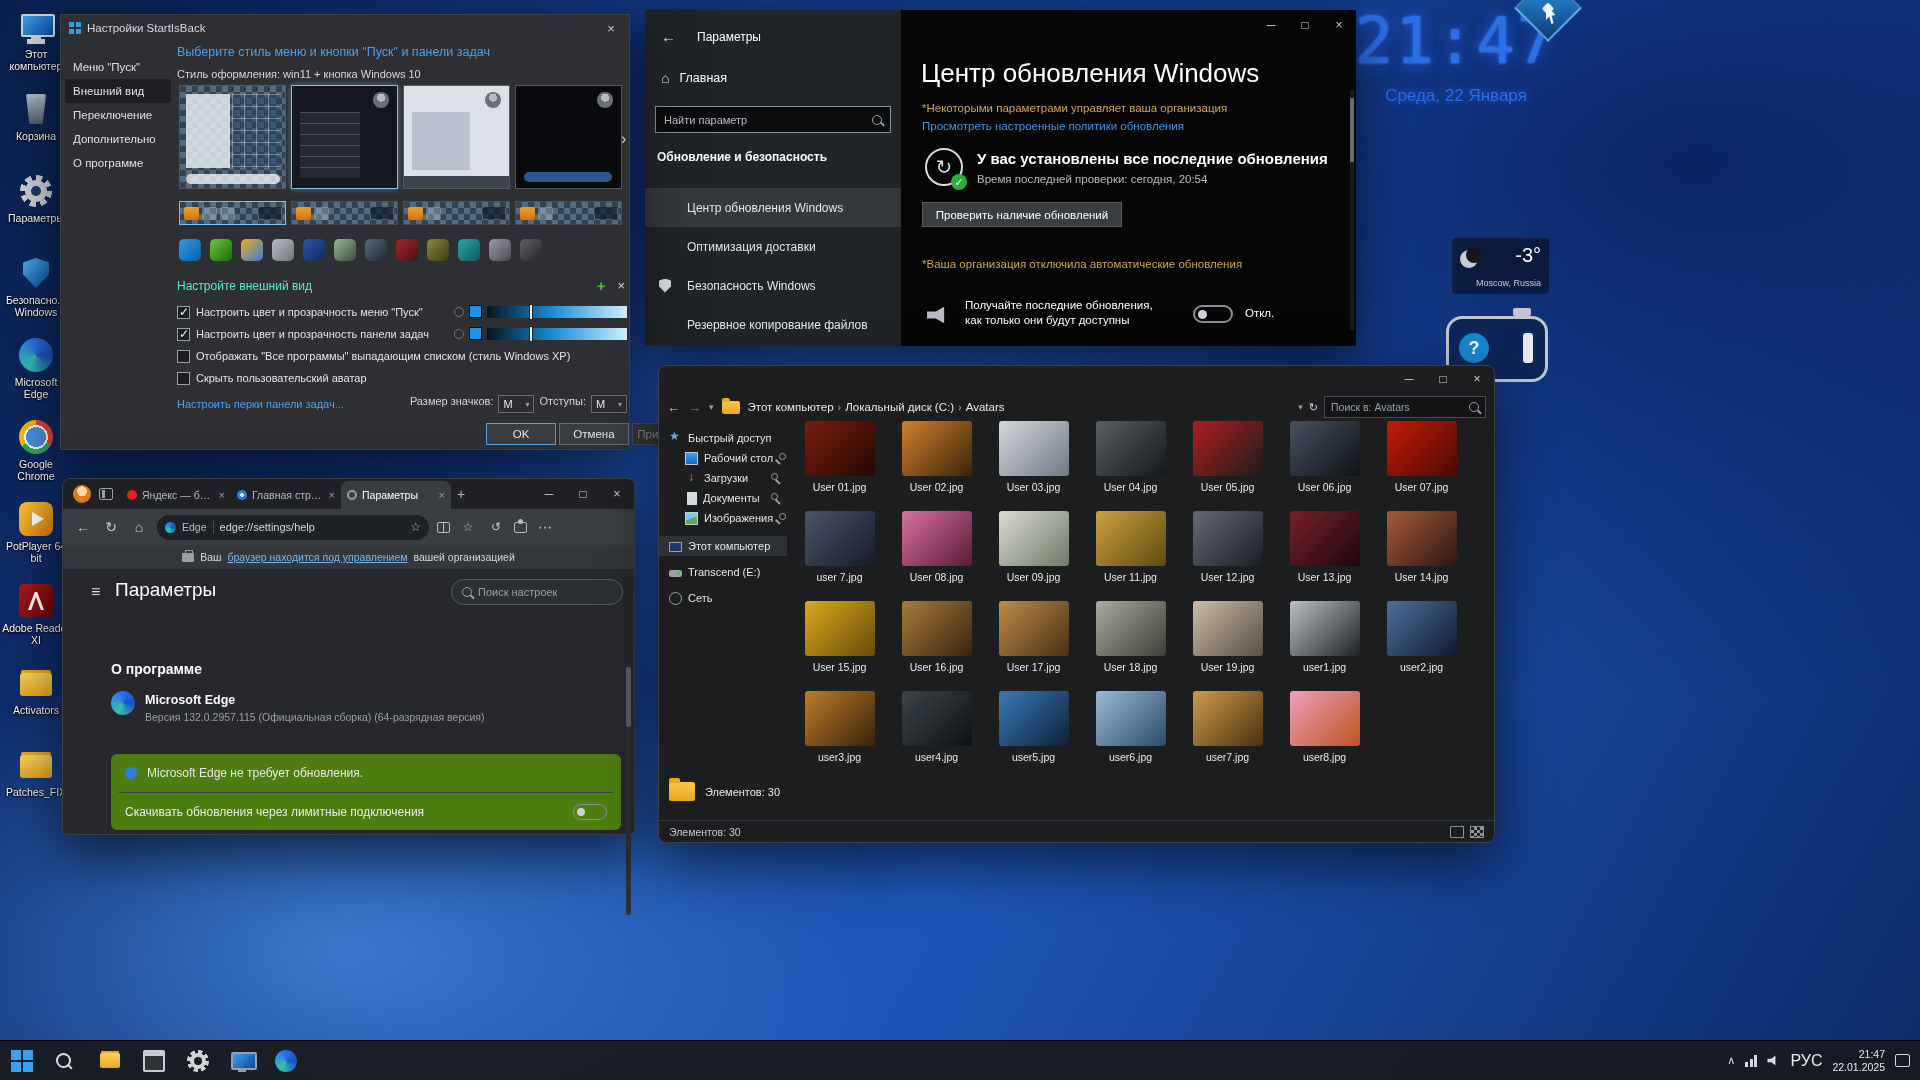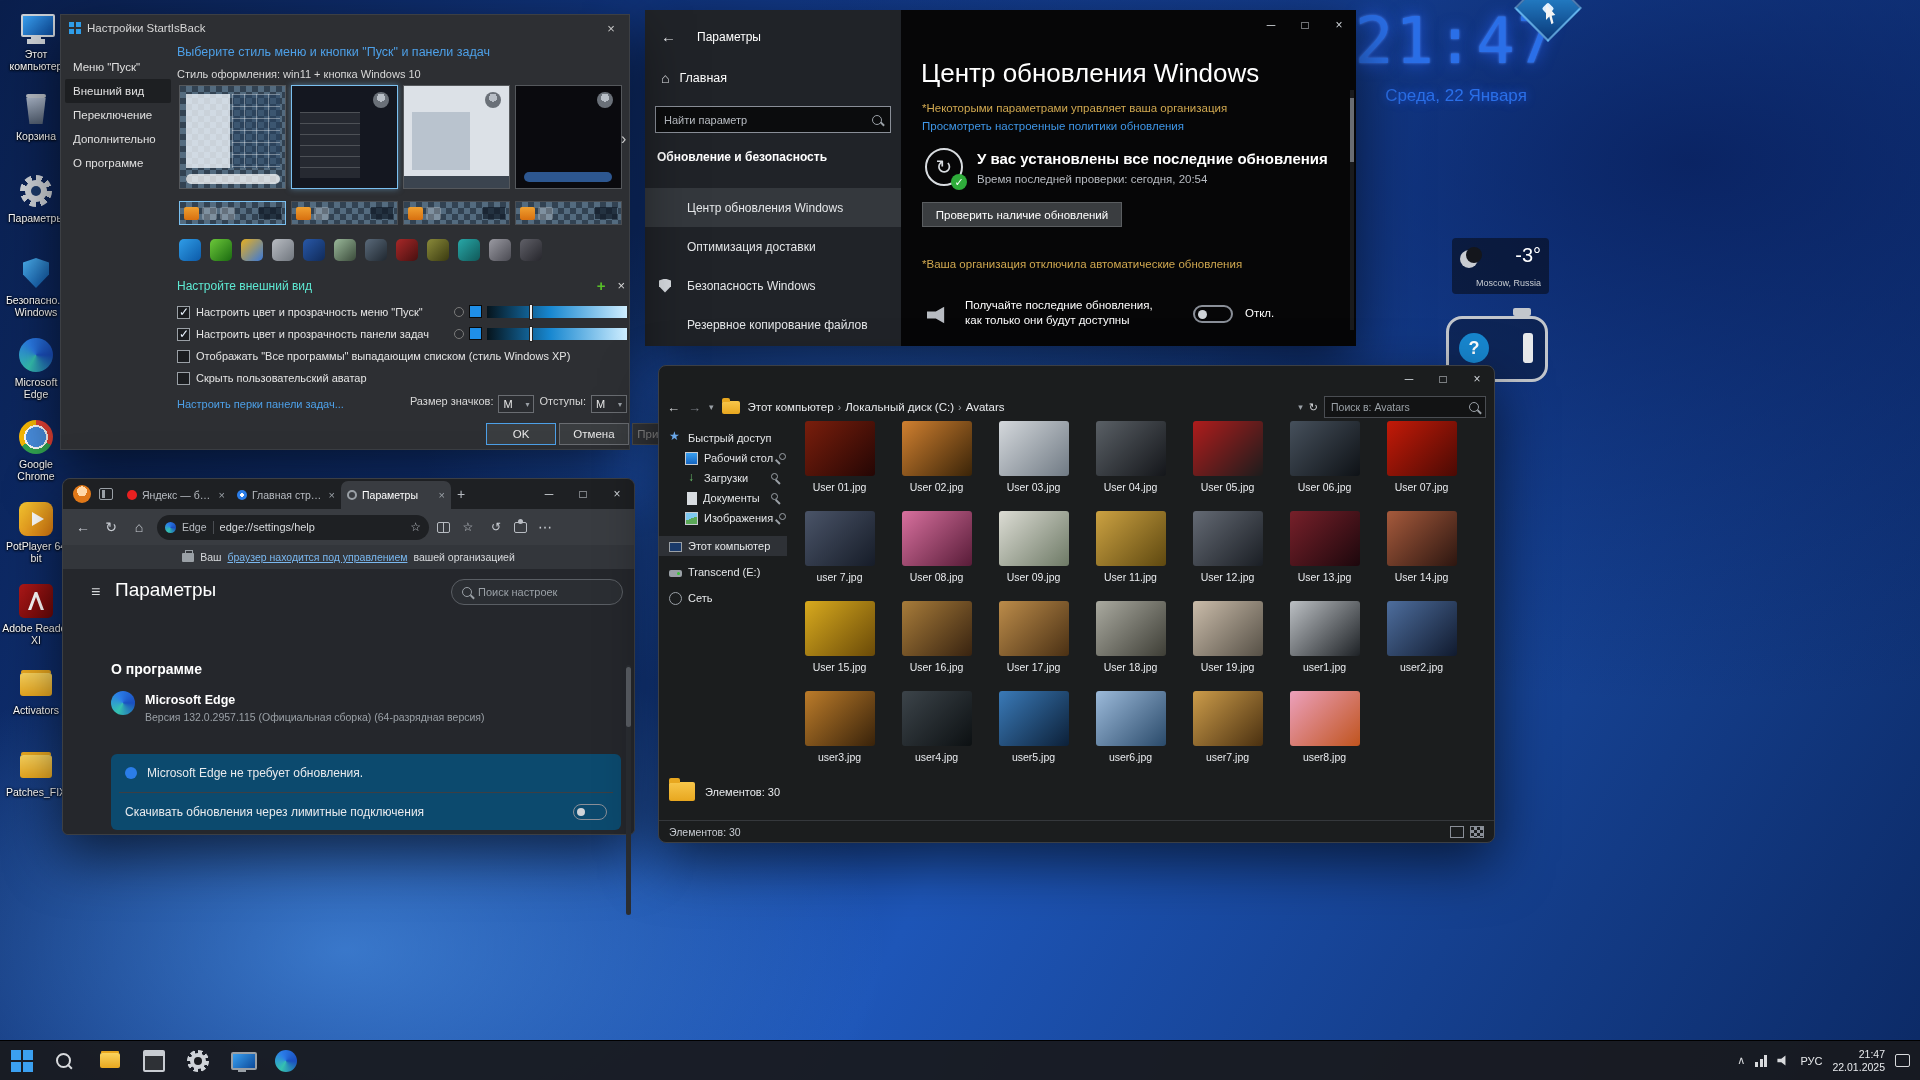--- a/index.html
+++ b/index.html
@@ -169,21 +169,21 @@
 .e-brief::before{content:"";position:absolute;left:3px;top:-3px;width:6px;height:3px;border:1.5px solid #9aa0a6;border-bottom:none;}
 .e-link{color:#7ab8f0;text-decoration:underline;}
 .e-body{position:absolute;left:0;top:90px;right:0;bottom:0;background:#25272c;border-radius:0 0 6px 6px;}
 .e-burger{position:absolute;left:28px;top:14px;color:#d8dadd;font-size:16px;}
 .e-title{position:absolute;left:52px;top:10px;font-size:19px;color:#fff;}
 .e-search{position:absolute;left:388px;top:10px;width:172px;height:26px;border:1px solid #5a5e64;border-radius:13px;display:flex;align-items:center;gap:6px;padding:0 10px;color:#9aa0a6;font-size:11px;background:#2b2e33;}
 .e-sect{position:absolute;left:48px;top:92px;font-size:14px;font-weight:bold;color:#fff;}
 .e-logo{position:absolute;left:48px;top:122px;width:24px;height:24px;border-radius:50%;background:conic-gradient(from 210deg,#35c2b0,#2b7de8,#1a4fc0,#35c2b0);}
 .e-prod{position:absolute;left:82px;top:124px;font-size:12.5px;font-weight:bold;color:#fff;}
 .e-ver{position:absolute;left:82px;top:142px;font-size:10.5px;color:#9aa0a6;}
-.e-card{position:absolute;left:48px;top:185px;width:510px;height:76px;background:#0c4a6e;border-radius:6px;}
+.e-card{position:absolute;left:48px;top:185px;width:510px;height:76px;background:#4d7c0f;border-radius:6px;}
 .e-card-row{height:38px;display:flex;align-items:center;gap:10px;padding:0 14px;font-size:12px;color:#e8eaed;}
 .e-card-div{height:1px;background:#3c3f44;margin:0 8px;}
 .e-dot{width:12px;height:12px;border-radius:50%;background:#2b7de8;flex:none;}
 .e-card-row .toggle{margin-left:auto;}
 .e-scroll{position:absolute;right:3px;top:96px;width:5px;height:250px;background:#2b2e33;border-radius:3px;}
 .e-scroll::before{content:"";position:absolute;left:0;top:2px;width:5px;height:60px;background:#5a5e64;border-radius:3px;}
 
 
 .set-win{left:645px;top:10px;width:711px;height:336px;background:#060607;border:none;z-index:2;overflow:hidden;}
 .s-left{position:absolute;left:0;top:0;width:256px;height:100%;background:#202328;}
@@ -289,21 +289,21 @@
 .tb-monitor::after{content:"";position:absolute;left:7px;bottom:0;width:8px;height:3px;background:#9aa0a6;}
 .tb-edge{border-radius:50%;background:conic-gradient(from 210deg,#35c2b0,#2b7de8,#1a4fc0,#35c2b0);}
 .tray{margin-left:auto;display:flex;align-items:center;gap:10px;padding-right:10px;height:100%;}
 .tray-up{color:#d8dadd;font-size:11px;}
 .tray-net{display:flex;align-items:flex-end;gap:1.5px;height:12px;}
 .tray-net i{display:block;width:3px;background:#d8dadd;}
 .tray-net i:nth-child(1){height:5px;}
 .tray-net i:nth-child(2){height:8px;}
 .tray-net i:nth-child(3){height:12px;}
 .tray-vol{width:13px;height:12px;background:#d8dadd;clip-path:polygon(0 35%,30% 35%,62% 8%,62% 92%,30% 65%,0 65%);}
-.tray-lang{color:#e8eaed;font-size:11px;}
+.tray-lang{color:#e8eaed;font-size:16px;}
 .tray-clock{text-align:right;font-size:10.5px;line-height:13px;color:#e8eaed;}
 .tray-ac{width:15px;height:13px;border:1.5px solid #d8dadd;border-radius:2px;}
 </style>
 </head>
 <body>
 
 <div class="desktop">
 
   <div class="dicons">
 

